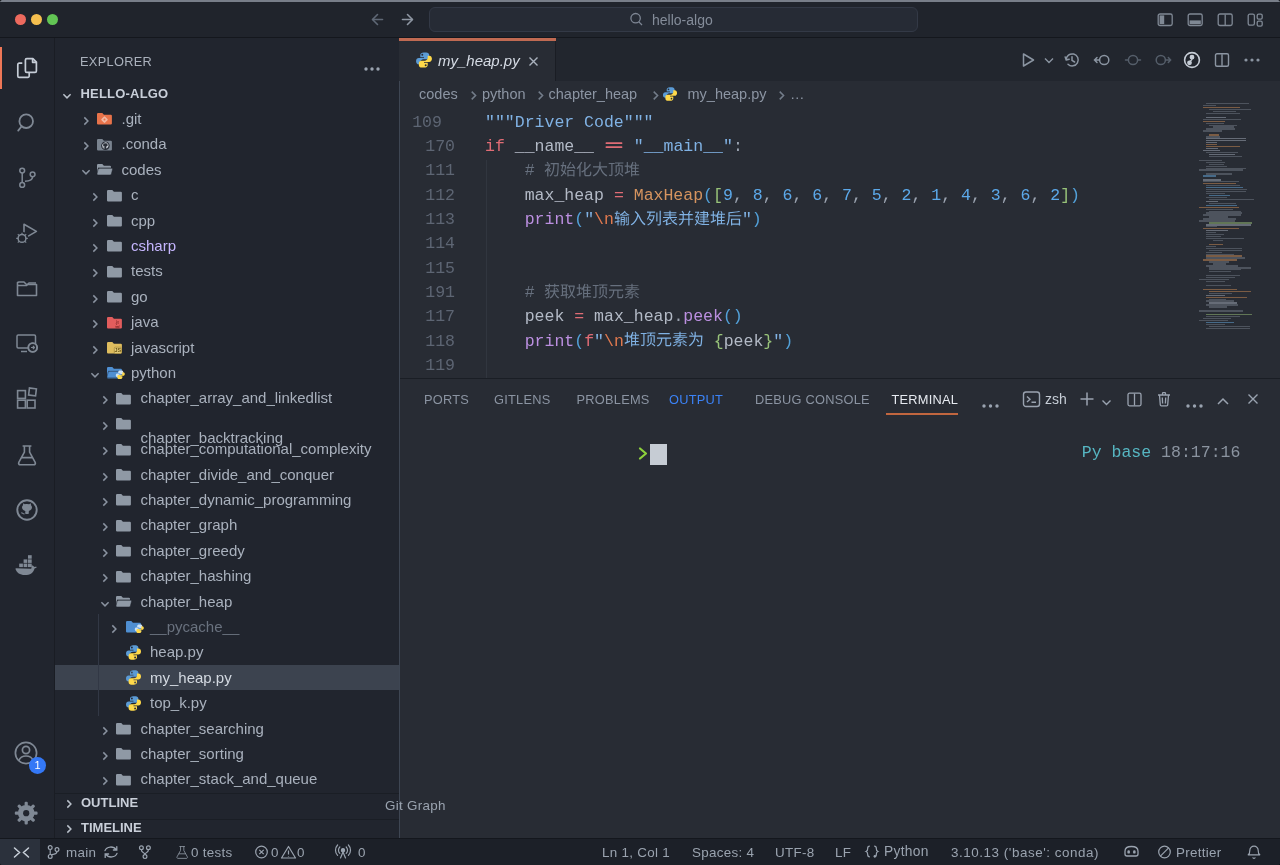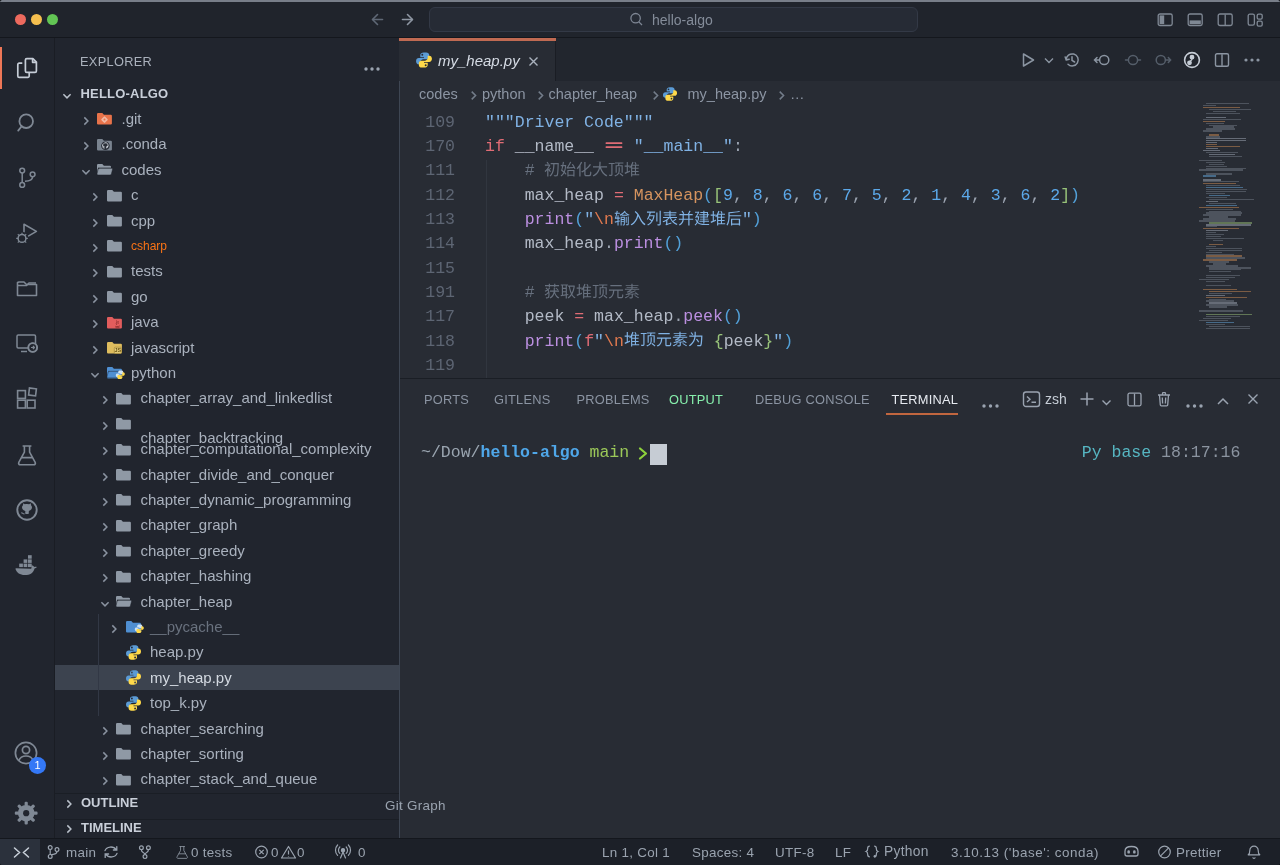--- a/index.html
+++ b/index.html
@@ -215,21 +215,21 @@
 <div class="abs" style="left:105.5px;top:213.0px"><svg width="17" height="15" viewBox="0 0 17 15" style="">
         <path fill="#8f99a5" d="M1 3.2 a1.1 1.1 0 0 1 1.1 -1.1 h4.2 l1.6 1.6 h6.9 a1.1 1.1 0 0 1 1.1 1.1 v7.6 a1.1 1.1 0 0 1 -1.1 1.1 H2.1 A1.1 1.1 0 0 1 1 12.4 z"></path>
       </svg></div>
 <div class="abs" style="left:131.0px;top:211.5px;color:#a9b1bd;font-size:15px;line-height:18px">cpp</div>
 <div class="abs" style="left:89.0px;top:239.9px"><svg width="12" height="12" viewBox="0 0 12 12" style="">
         <path fill="none" stroke="#8a93a0" stroke-width="1.5" d="M4.3 2.4 L7.9 6.0 L4.3 9.6"></path>
       </svg></div>
 <div class="abs" style="left:105.5px;top:238.4px"><svg width="17" height="15" viewBox="0 0 17 15" style="">
         <path fill="#8f99a5" d="M1 3.2 a1.1 1.1 0 0 1 1.1 -1.1 h4.2 l1.6 1.6 h6.9 a1.1 1.1 0 0 1 1.1 1.1 v7.6 a1.1 1.1 0 0 1 -1.1 1.1 H2.1 A1.1 1.1 0 0 1 1 12.4 z"></path>
       </svg></div>
-<div class="abs" style="left:131.0px;top:236.9px;color:#f97316;font-size:12px;line-height:18px">csharp</div>
+<div class="abs" style="left:131.0px;top:236.9px;color:#c4b5fd;font-size:15px;line-height:18px">csharp</div>
 <div class="abs" style="left:89.0px;top:265.3px"><svg width="12" height="12" viewBox="0 0 12 12" style="">
         <path fill="none" stroke="#8a93a0" stroke-width="1.5" d="M4.3 2.4 L7.9 6.0 L4.3 9.6"></path>
       </svg></div>
 <div class="abs" style="left:105.5px;top:263.8px"><svg width="17" height="15" viewBox="0 0 17 15" style="">
         <path fill="#8f99a5" d="M1 3.2 a1.1 1.1 0 0 1 1.1 -1.1 h4.2 l1.6 1.6 h6.9 a1.1 1.1 0 0 1 1.1 1.1 v7.6 a1.1 1.1 0 0 1 -1.1 1.1 H2.1 A1.1 1.1 0 0 1 1 12.4 z"></path>
       </svg></div>
 <div class="abs" style="left:131.0px;top:262.3px;color:#a9b1bd;font-size:15px;line-height:18px">tests</div>
 <div class="abs" style="left:89.0px;top:290.7px"><svg width="12" height="12" viewBox="0 0 12 12" style="">
         <path fill="none" stroke="#8a93a0" stroke-width="1.5" d="M4.3 2.4 L7.9 6.0 L4.3 9.6"></path>
       </svg></div>
@@ -478,21 +478,21 @@
       </svg></div>
 <div class="abs" style="left:775px;top:88px"><svg width="13" height="13" viewBox="0 0 13 13" style="">
         <path fill="none" stroke="#737d8a" stroke-width="1.5" d="M4.7 2.6 L8.6 6.5 L4.7 10.4"></path>
       </svg></div>
 <div class="abs" style="left:662px;top:86px"><svg width="16" height="16" viewBox="0 0 16 16" style="">
         <g transform="scale(0.9411764705882353)">
           <path fill="#5b9bd5" d="M8.4 1.3 c-2.1 0-3.4 1-3.4 2.5 v2 h3.5 v.8 H3.6 c-1.5 0-2.6 1.1-2.6 3 0 1.8 1 3 2.6 3 h1.4 v-2 c0-1.5 1.3-2.8 2.9-2.8 h3.2 c1.3 0 2.3-1 2.3-2.3 V3.8 c0-1.4-1.2-2.5-2.7-2.5 z M6.9 2.6 a.9 .9 0 1 1 0 1.8 .9 .9 0 0 1 0 -1.8 z"></path>
           <path fill="#ffd94a" d="M8.6 15.7 c2.1 0 3.4-1 3.4-2.5 v-2 H8.5 v-.8 h4.9 c1.5 0 2.6-1.1 2.6-3 0-1.8-1-3-2.6-3 H12 v2 c0 1.5-1.3 2.8-2.9 2.8 H5.9 c-1.3 0-2.3 1-2.3 2.3 v1.7 c0 1.4 1.2 2.5 2.7 2.5 z M10.1 14.4 a.9 .9 0 1 1 0 -1.8 .9 .9 0 0 1 0 1.8 z"></path>
         </g>
       </svg></div>
-<div class="abs mono" style="left:399px;top:110.80px;width:56px;height:24.33px;color:#5d6573;font-size:16.53px;line-height:24.33px;text-align:right">109</div>
+<div class="abs mono" style="left:399px;top:110.80px;width:56px;height:24.33px;color:#5d6573;font-size:16.53px;line-height:24.33px;text-align:center">109</div>
 <div class="abs mono r" style="left:485.0px;top:110.80px;height:24.33px;font-size:16.53px;line-height:24.33px"><span style="color:#80b2e4">"""Driver Code"""</span></div>
 <div class="abs mono" style="left:399px;top:135.13px;width:56px;height:24.33px;color:#5d6573;font-size:16.53px;line-height:24.33px;text-align:right">170</div>
 <div class="abs mono r" style="left:485.0px;top:135.13px;height:24.33px;font-size:16.53px;line-height:24.33px"><span style="color:#e06c75">if </span><span style="color:#b3bac6">__name__</span><span style="color:#b3bac6"> </span><svg style="vertical-align:-2.2px;overflow:visible" width="19.9" height="18" viewBox="0 0 19.9 18">
         <rect x="1.6" y="7.2" width="16.7" height="1.9" rx=".5" fill="#e06c75"></rect>
         <rect x="1.6" y="11.2" width="16.7" height="1.9" rx=".5" fill="#e06c75"></rect>
       </svg><span style="color:#b3bac6"> </span><span style="color:#80b2e4">"__main__"</span><span style="color:#9ba3b0">:</span></div>
 <div class="abs mono" style="left:399px;top:159.46px;width:56px;height:24.33px;color:#5d6573;font-size:16.53px;line-height:24.33px;text-align:right">111</div>
 <div class="abs mono r" style="left:485.0px;top:159.46px;height:24.33px;font-size:16.53px;line-height:24.33px"><span style="color:#67707e">    # </span><svg style="vertical-align:-3.5px;overflow:visible" width="96" height="18" viewBox="0 0 96 18" fill="#67707e">
         <path transform="translate(0.00,14.2) scale(0.016,-0.016)" d="M160 808C192 765 229 706 246 668L306 707C289 743 251 799 218 840ZM415 755V682H579C567 352 526 115 345 -23C362 -36 393 -66 404 -81C593 79 640 324 656 682H848C836 221 822 51 789 14C778 -1 766 -4 748 -4C724 -4 669 -3 608 2C621 -18 630 -50 631 -71C688 -74 744 -75 778 -72C812 -68 834 -58 856 -28C895 23 908 197 922 714C922 724 923 755 923 755ZM54 663V595H305C244 467 136 334 35 259C48 246 68 208 75 188C116 221 158 263 199 311V-79H276V322C315 274 360 215 381 184L427 244C414 259 380 297 346 335C375 361 410 395 443 428L391 470C373 442 339 402 310 372L276 407V409C326 480 370 558 400 636L357 666L343 663Z"></path>
         <path transform="translate(16.00,14.2) scale(0.016,-0.016)" d="M462 327V-80H531V-36H833V-78H905V327ZM531 31V259H833V31ZM429 407C458 419 501 423 873 452C886 426 897 402 905 381L969 414C938 491 868 608 800 695L740 666C774 622 808 569 838 517L519 497C585 587 651 703 705 819L627 841C577 714 495 580 468 544C443 508 423 484 404 480C413 460 425 423 429 407ZM202 565H316C304 437 281 329 247 241C213 268 178 295 144 319C163 390 184 477 202 565ZM65 292C115 258 168 216 217 174C171 84 112 20 40 -19C56 -33 76 -60 86 -78C162 -31 223 34 271 124C309 87 342 52 364 21L410 82C385 115 347 154 303 193C349 305 377 448 389 630L345 637L333 635H216C229 703 240 770 248 831L178 836C171 774 161 705 148 635H43V565H134C113 462 88 363 65 292Z"></path>
@@ -508,21 +508,20 @@
         <path transform="translate(0.00,14.2) scale(0.016,-0.016)" d="M734 447V85H793V447ZM861 484V5C861 -6 857 -9 846 -10C833 -10 793 -10 747 -9C757 -27 765 -54 767 -71C826 -71 866 -70 890 -60C915 -49 922 -31 922 5V484ZM71 330C79 338 108 344 140 344H219V206C152 190 90 176 42 167L59 96L219 137V-79H285V154L368 176L362 239L285 221V344H365V413H285V565H219V413H132C158 483 183 566 203 652H367V720H217C225 756 231 792 236 827L166 839C162 800 157 759 150 720H47V652H137C119 569 100 501 91 475C77 430 65 398 48 393C56 376 67 344 71 330ZM659 843C593 738 469 639 348 583C366 568 386 545 397 527C424 541 451 557 477 574V532H847V581C872 566 899 551 926 537C935 557 956 581 974 596C869 641 774 698 698 783L720 816ZM506 594C562 635 615 683 659 734C710 678 765 633 826 594ZM614 406V327H477V406ZM415 466V-76H477V130H614V-1C614 -10 612 -12 604 -13C594 -13 568 -13 537 -12C546 -30 554 -57 556 -74C599 -74 630 -74 651 -63C672 -52 677 -33 677 -1V466ZM477 269H614V187H477Z"></path>
         <path transform="translate(16.00,14.2) scale(0.016,-0.016)" d="M295 755C361 709 412 653 456 591C391 306 266 103 41 -13C61 -27 96 -58 110 -73C313 45 441 229 517 491C627 289 698 58 927 -70C931 -46 951 -6 964 15C631 214 661 590 341 819Z"></path>
         <path transform="translate(32.00,14.2) scale(0.016,-0.016)" d="M642 724V164H716V724ZM848 835V17C848 1 842 -4 826 -4C810 -5 758 -5 703 -3C713 -24 725 -56 728 -76C805 -76 853 -74 882 -63C912 -51 924 -29 924 18V835ZM181 302C232 267 294 218 333 181C265 85 178 17 79 -22C95 -37 115 -66 124 -85C336 10 491 205 541 552L495 566L482 563H257C273 611 287 662 299 714H571V786H61V714H224C189 561 133 419 53 326C70 315 99 290 111 276C158 335 198 409 232 494H459C440 400 411 317 373 247C334 281 273 326 224 357Z"></path>
         <path transform="translate(48.00,14.2) scale(0.016,-0.016)" d="M252 -79C275 -64 312 -51 591 38C587 54 581 83 579 104L335 31V251C395 292 449 337 492 385C570 175 710 23 917 -46C928 -26 950 3 967 19C868 48 783 97 714 162C777 201 850 253 908 302L846 346C802 303 732 249 672 207C628 259 592 319 566 385H934V450H536V539H858V601H536V686H902V751H536V840H460V751H105V686H460V601H156V539H460V450H65V385H397C302 300 160 223 36 183C52 168 74 140 86 122C142 142 201 170 258 203V55C258 15 236 -2 219 -11C231 -27 247 -61 252 -79Z"></path>
         <path transform="translate(64.00,14.2) scale(0.016,-0.016)" d="M642 561V344H363V369V561ZM704 843C683 780 645 695 611 634H89V561H285V370V344H52V272H279C265 162 214 54 54 -27C71 -40 97 -69 108 -87C291 7 345 138 359 272H642V-80H720V272H949V344H720V561H918V634H693C725 689 759 757 789 818ZM218 813C260 758 305 683 321 634L395 667C376 716 330 788 287 841Z"></path>
         <path transform="translate(80.00,14.2) scale(0.016,-0.016)" d="M394 755V695H581V620H330V561H581V483H387V422H581V345H379V288H581V209H337V149H581V49H652V149H937V209H652V288H899V345H652V422H876V561H945V620H876V755H652V840H581V755ZM652 561H809V483H652ZM652 620V695H809V620ZM97 393C97 404 120 417 135 425H258C246 336 226 259 200 193C173 233 151 283 134 343L78 322C102 241 132 177 169 126C134 60 89 8 37 -30C53 -40 81 -66 92 -80C140 -43 183 7 218 70C323 -30 469 -55 653 -55H933C937 -35 951 -2 962 14C911 13 694 13 654 13C485 13 347 35 249 132C290 225 319 342 334 483L292 493L278 492H192C242 567 293 661 338 758L290 789L266 778H64V711H237C197 622 147 540 129 515C109 483 84 458 66 454C76 439 91 408 97 393Z"></path>
         <path transform="translate(96.00,14.2) scale(0.016,-0.016)" d="M679 396V267H513V396ZM650 806C678 761 706 700 718 659H531C557 711 579 765 597 815L523 835C488 719 416 573 332 481C346 468 367 441 378 425C400 449 422 477 442 506V-81H513V-8H951V62H750V199H913V267H750V396H913V464H750V591H939V659H723L786 687C773 727 743 787 714 832ZM679 464H513V591H679ZM679 199V62H513V199ZM34 156 64 81C154 120 271 173 380 223L364 290L242 239V528H362V599H242V828H170V599H42V528H170V209C118 188 72 170 34 156Z"></path>
         <path transform="translate(112.00,14.2) scale(0.016,-0.016)" d="M151 750V491C151 336 140 122 32 -30C50 -40 82 -66 95 -82C210 81 227 324 227 491H954V563H227V687C456 702 711 729 885 771L821 832C667 793 388 764 151 750ZM312 348V-81H387V-29H802V-79H881V348ZM387 41V278H802V41Z"></path>
       </svg><span style="color:#80b2e4">"</span><span style="color:#52a0d8">)</span></div>
 <div class="abs mono" style="left:399px;top:232.45px;width:56px;height:24.33px;color:#5d6573;font-size:16.53px;line-height:24.33px;text-align:right">114</div>
-<div class="abs mono r" style="left:485.0px;top:232.45px;height:24.33px;font-size:16.53px;line-height:24.33px"><span style="color:#b3bac6">    </span><span style="color:#b3bac6">max_heap</span><span style="color:#9ba3b0">.</span><span style="color:#bb8fe0">print</span><span style="color:#52a0d8">()</span></div>
 <div class="abs mono" style="left:399px;top:256.78px;width:56px;height:24.33px;color:#5d6573;font-size:16.53px;line-height:24.33px;text-align:right">115</div>
 <div class="abs mono r" style="left:485.0px;top:256.78px;height:24.33px;font-size:16.53px;line-height:24.33px"></div>
 <div class="abs mono" style="left:399px;top:281.11px;width:56px;height:24.33px;color:#5d6573;font-size:16.53px;line-height:24.33px;text-align:right">191</div>
 <div class="abs mono r" style="left:485.0px;top:281.11px;height:24.33px;font-size:16.53px;line-height:24.33px"><span style="color:#67707e">    # </span><svg style="vertical-align:-3.5px;overflow:visible" width="96" height="18" viewBox="0 0 96 18" fill="#67707e">
         <path transform="translate(0.00,14.2) scale(0.016,-0.016)" d="M709 554C761 518 819 465 846 427L900 468C872 506 812 557 760 590ZM608 596V448L607 413H373V343H601C584 220 527 78 345 -34C364 -47 388 -66 401 -82C551 11 621 125 653 238C704 94 784 -17 904 -78C914 -59 937 -32 954 -18C815 43 729 176 685 343H942V413H678V448V596ZM633 840V760H373V840H299V760H62V692H299V610H373V692H633V615H707V692H942V760H707V840ZM325 590C304 566 278 541 248 517C221 548 186 578 143 606L94 566C136 538 168 509 193 478C146 447 93 418 41 396C55 383 76 361 86 346C135 368 184 395 230 425C246 396 257 365 264 334C215 265 119 190 39 156C55 142 74 117 84 99C148 134 221 192 275 251L276 211C276 109 268 38 244 9C236 -1 227 -6 213 -7C191 -10 153 -10 108 -7C121 -26 130 -53 131 -74C172 -76 209 -76 242 -70C264 -67 282 -57 295 -42C335 5 346 93 346 207C346 296 337 384 287 465C325 494 359 525 386 556Z"></path>
         <path transform="translate(16.00,14.2) scale(0.016,-0.016)" d="M850 656C826 508 784 379 730 271C679 382 645 513 623 656ZM506 728V656H556C584 480 625 323 688 196C628 100 557 26 479 -23C496 -37 517 -62 528 -80C602 -29 670 38 727 123C777 42 839 -24 915 -73C927 -54 950 -27 967 -14C886 34 821 104 770 192C847 329 903 503 929 718L883 730L870 728ZM38 130 55 58 356 110V-78H429V123L518 140L514 204L429 190V725H502V793H48V725H115V141ZM187 725H356V585H187ZM187 520H356V375H187ZM187 309H356V178L187 152Z"></path>
         <path transform="translate(32.00,14.2) scale(0.016,-0.016)" d="M679 396V267H513V396ZM650 806C678 761 706 700 718 659H531C557 711 579 765 597 815L523 835C488 719 416 573 332 481C346 468 367 441 378 425C400 449 422 477 442 506V-81H513V-8H951V62H750V199H913V267H750V396H913V464H750V591H939V659H723L786 687C773 727 743 787 714 832ZM679 464H513V591H679ZM679 199V62H513V199ZM34 156 64 81C154 120 271 173 380 223L364 290L242 239V528H362V599H242V828H170V599H42V528H170V209C118 188 72 170 34 156Z"></path>
         <path transform="translate(48.00,14.2) scale(0.016,-0.016)" d="M662 496V295C662 191 645 58 398 -21C413 -37 435 -63 444 -80C695 15 736 168 736 294V496ZM707 90C779 39 869 -34 912 -82L963 -25C918 22 827 92 755 139ZM476 628V155H547V557H848V157H921V628H692L730 729H961V796H435V729H648C641 696 631 659 621 628ZM45 769V698H207V51C207 35 202 31 185 30C169 29 115 29 54 31C66 10 78 -24 82 -44C162 -45 211 -42 240 -29C271 -17 282 5 282 51V698H416V769Z"></path>
         <path transform="translate(64.00,14.2) scale(0.016,-0.016)" d="M147 762V690H857V762ZM59 482V408H314C299 221 262 62 48 -19C65 -33 87 -60 95 -77C328 16 376 193 394 408H583V50C583 -37 607 -62 697 -62C716 -62 822 -62 842 -62C929 -62 949 -15 958 157C937 162 905 176 887 190C884 36 877 9 836 9C812 9 724 9 706 9C667 9 659 15 659 51V408H942V482Z"></path>
         <path transform="translate(80.00,14.2) scale(0.016,-0.016)" d="M636 86C721 44 828 -21 880 -64L939 -18C882 26 774 87 691 127ZM293 128C233 72 135 20 46 -15C63 -27 91 -53 104 -66C190 -27 293 36 362 101ZM193 294C211 301 240 305 440 316C349 277 270 248 236 237C176 216 131 204 98 201C104 182 114 149 116 135C143 143 182 148 479 165V8C479 -4 475 -7 458 -8C443 -9 389 -9 327 -7C339 -27 351 -55 355 -77C429 -77 479 -76 510 -65C543 -53 552 -33 552 6V169L801 183C828 160 851 137 867 118L926 159C884 206 797 271 728 315L673 279C694 265 717 249 739 233L328 213C466 258 606 316 740 388L688 436C651 415 610 394 569 374L337 362C391 385 444 412 495 444L471 463H950V523H536V588H844V645H536V709H903V767H536V841H461V767H105V709H461V645H160V588H461V523H54V463H406C340 421 267 388 243 378C215 367 193 360 173 358C180 340 190 308 193 294Z"></path>
@@ -642,21 +641,21 @@
 <div class="abs" style="left:1203.0px;top:318.05px;width:28px;height:1.3px;background:#6b7480;opacity:.55"></div>
 <div class="abs" style="left:1199.0px;top:320.00px;width:29px;height:1.3px;background:#6b7480;opacity:.55"></div>
 <div class="abs" style="left:1206.0px;top:321.96px;width:28px;height:1.3px;background:#5f9fd0;opacity:.55"></div>
 <div class="abs" style="left:1206.0px;top:323.92px;width:19px;height:1.3px;background:#6b7480;opacity:.55"></div>
 <div class="abs" style="left:1209.0px;top:325.87px;width:41px;height:1.3px;background:#6b7480;opacity:.55"></div>
 <div class="abs" style="left:1206.0px;top:327.83px;width:44px;height:1.3px;background:#6b7480;opacity:.55"></div>
 <div class="abs" style="left:399px;top:378px;width:881px;height:460px;background:#282c34;border-top:1px solid #1a1e25"></div>
 <div class="abs" style="left:424px;top:391.5px;color:#8b94a2;font-size:12.8px;letter-spacing:.25px">PORTS</div>
 <div class="abs" style="left:494px;top:391.5px;color:#8b94a2;font-size:12.8px;letter-spacing:.25px">GITLENS</div>
 <div class="abs" style="left:576.5px;top:391.5px;color:#8b94a2;font-size:12.8px;letter-spacing:.25px">PROBLEMS</div>
-<div class="abs" style="left:669px;top:391.5px;color:#86efac;font-size:12.8px;letter-spacing:.25px">OUTPUT</div>
+<div class="abs" style="left:669px;top:391.5px;color:#3b82f6;font-size:12.8px;letter-spacing:.25px">OUTPUT</div>
 <div class="abs" style="left:755px;top:391.5px;color:#8b94a2;font-size:12.8px;letter-spacing:.25px">DEBUG CONSOLE</div>
 <div class="abs" style="left:891.5px;top:391.5px;color:#e6eaf0;font-size:12.8px;letter-spacing:.25px">TERMINAL</div>
 <div class="abs" style="left:886px;top:412.5px;width:72px;height:2px;background:#c1663f"></div>
 <div class="abs" style="left:981px;top:396px"><svg width="20" height="8" viewBox="0 0 20 8" style="">
         <g fill="#9aa3b0">
           <circle cx="3" cy="4" r="1.7"></circle>
           <circle cx="9.5" cy="4" r="1.7"></circle>
           <circle cx="16" cy="4" r="1.7"></circle>
         </g>
       </svg></div>
@@ -690,21 +689,20 @@
           <circle cx="9.5" cy="4" r="1.7"></circle>
           <circle cx="16" cy="4" r="1.7"></circle>
         </g>
       </svg></div>
 <div class="abs" style="left:1216px;top:393px"><svg width="14" height="12" viewBox="0 0 14 12" style="">
         <path fill="none" stroke="#9aa3b0" stroke-width="1.5" d="M2 9 L7 4 L12 9"></path>
       </svg></div>
 <div class="abs" style="left:1246px;top:392px"><svg width="14" height="14" viewBox="0 0 14 14" style="">
         <path stroke="#9aa3b0" stroke-width="1.4" d="M2.5 2.5 L11.5 11.5 M11.5 2.5 L2.5 11.5"></path>
       </svg></div>
-<div class="abs r mono" style="left:421px;top:441px;font-size:16.53px;line-height:24px"><span style="color:#9aa5b0">~/Dow/</span><span style="color:#4fa7e9;font-weight:bold">hello-algo</span><span style="color:#9cc959"> main</span></div>
 <div class="abs" style="left:637px;top:446px"><svg width="12" height="15" viewBox="0 0 12 15" style="">
         <path fill="none" stroke="#8ed13c" stroke-width="2.2" stroke-linecap="round" stroke-linejoin="round" d="M3 2.5 L9 7.5 L3 12.5"></path>
       </svg></div>
 <div class="abs" style="left:650px;top:444px;width:17px;height:20.5px;background:#c6ccd4"></div>
 <div class="abs r mono" style="left:1081.8px;top:441px;font-size:16.53px;line-height:24px"><span style="color:#56b6c2">Py base</span><span style="color:#8b94a0"> 18:17:16</span></div>
 <div class="abs" style="left:399px;top:81px;width:1px;height:757px;background:#3e4653"></div>
 <div class="abs" style="left:0;top:838px;width:1280px;height:27px;background:#1c2028;border-top:1px solid #14171d"></div>
 <div class="abs" style="left:0;top:839px;width:40px;height:26px;background:#2b313c"></div>
 <div class="abs" style="left:12px;top:845px"><svg width="19" height="13" viewBox="0 0 19 13" style="">
         <g fill="none" stroke="#c9d1da" stroke-width="1.5" stroke-linecap="round">

